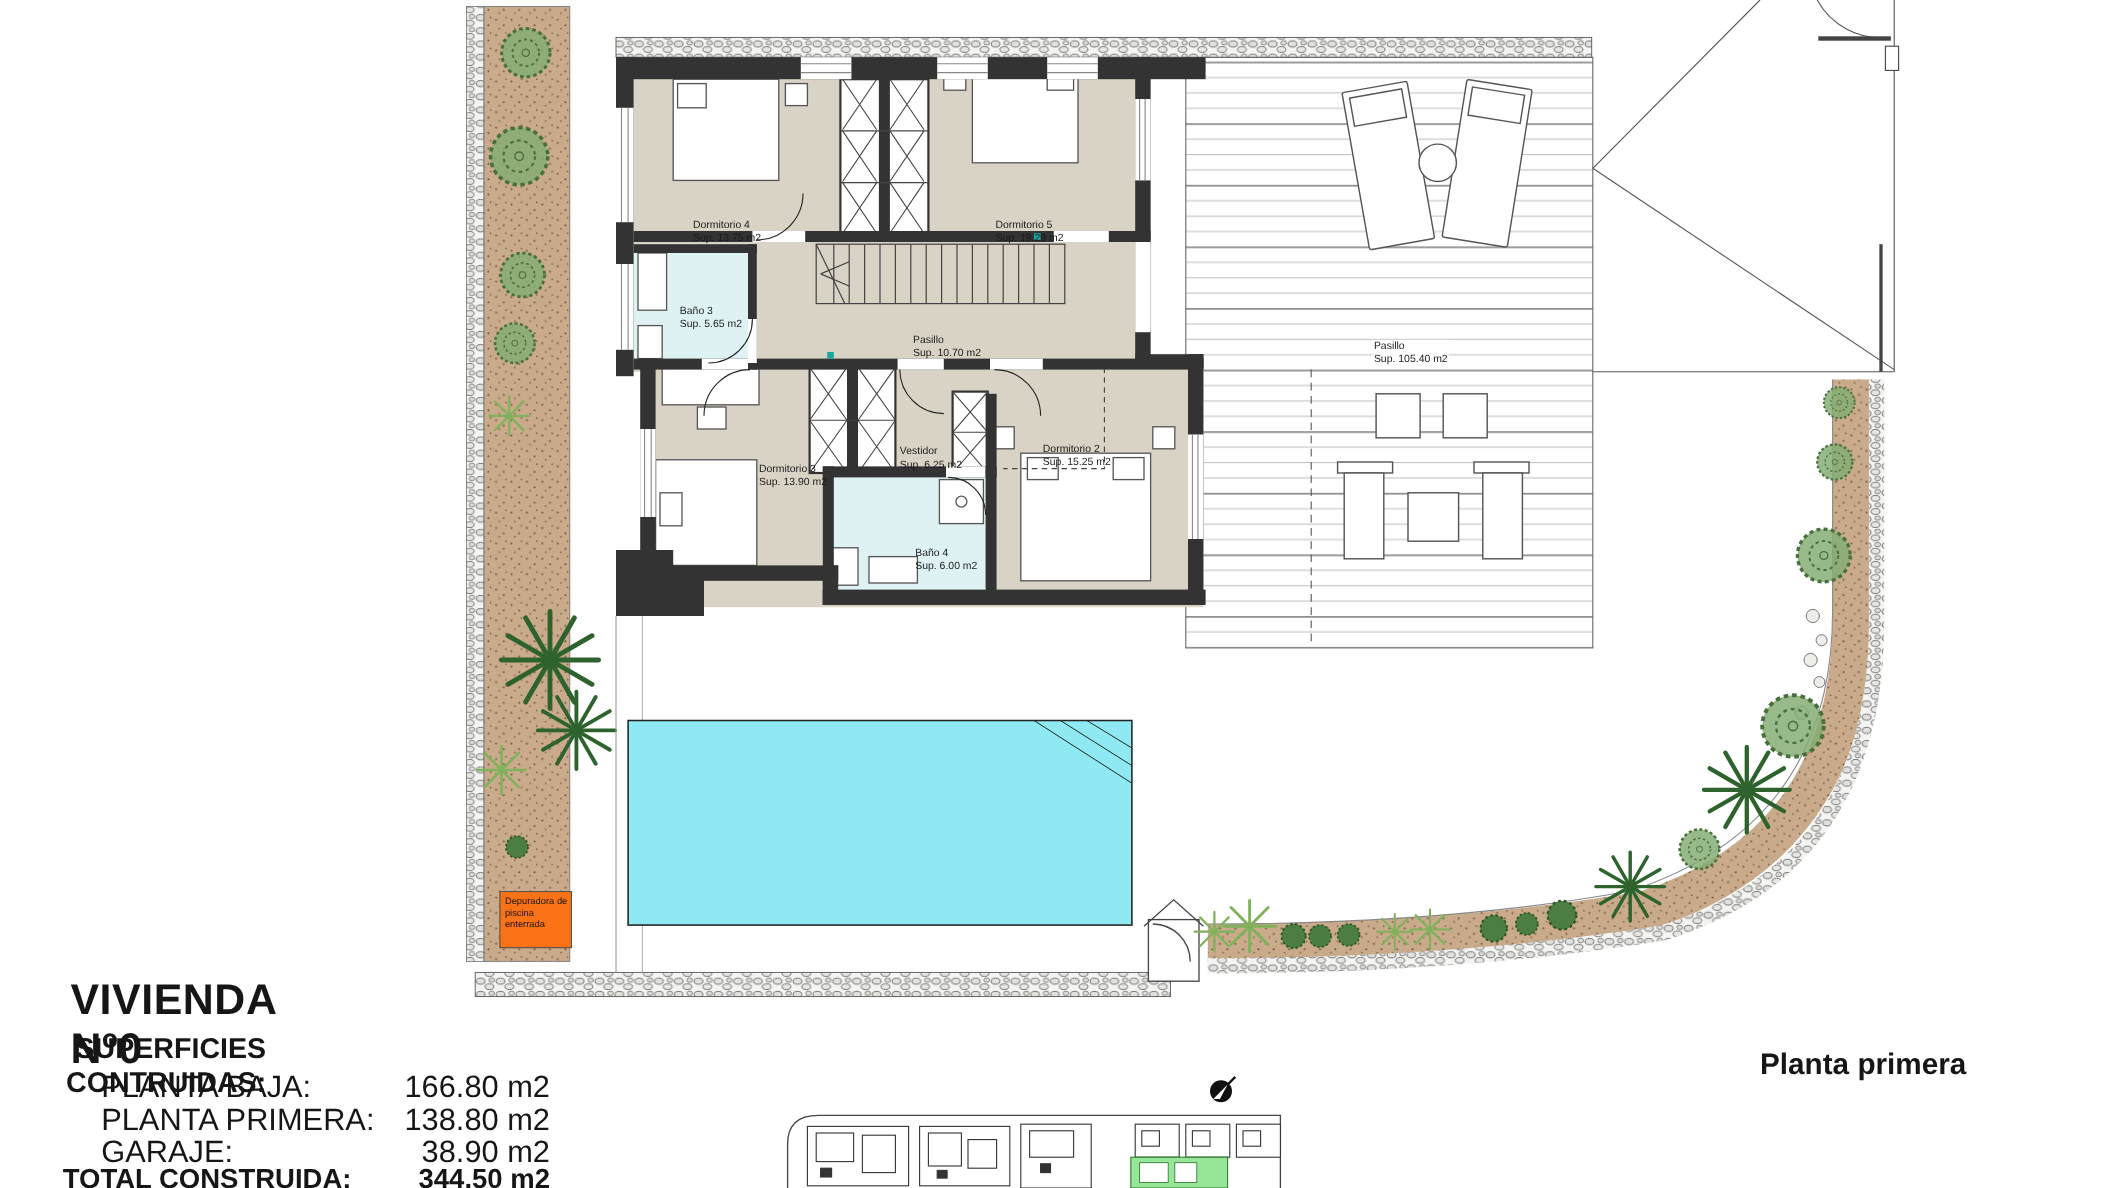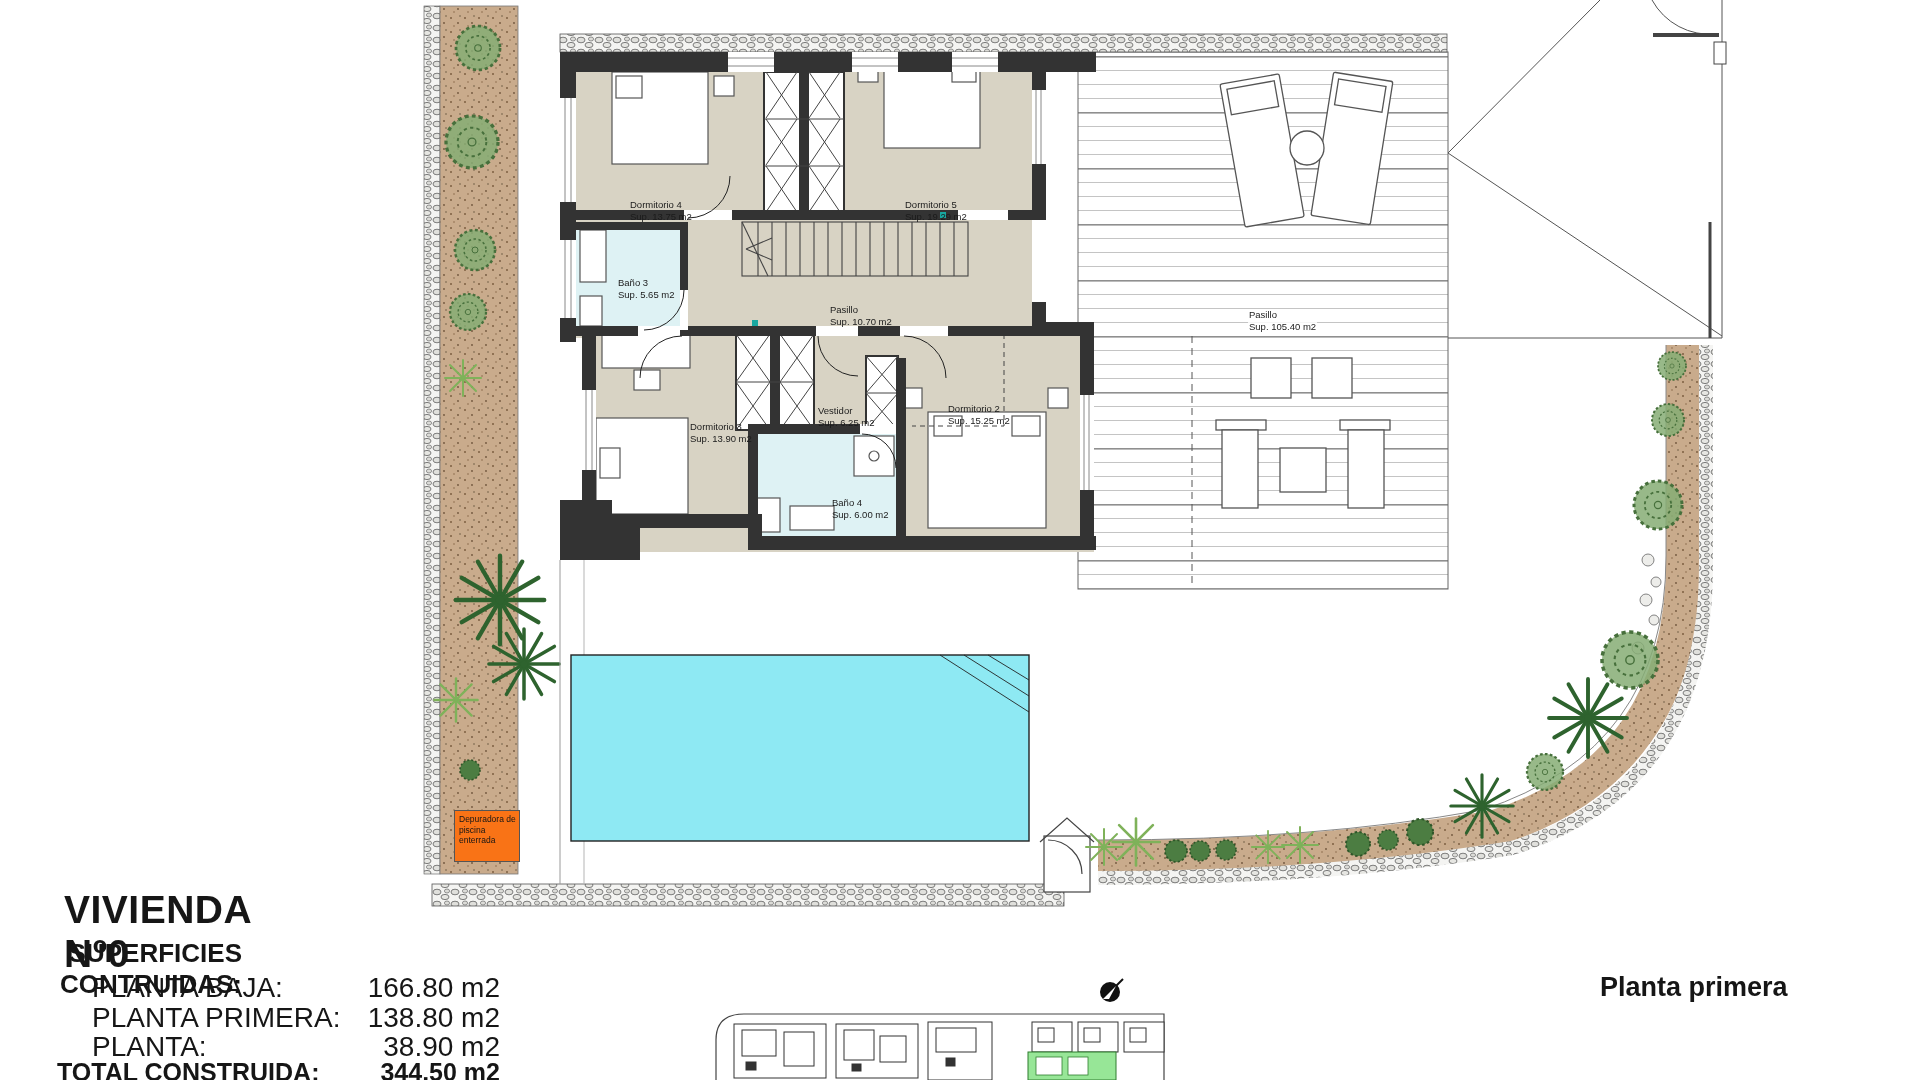--- a/index.html
+++ b/index.html
@@ -11,21 +11,21 @@
   .rl.halo span{background:rgba(255,255,255,0.85);padding:0 1px;}
   .note-box{position:absolute;left:454px;top:810px;width:66px;height:52px;background:#f97316;
             border:1.5px solid #555;font-size:8.5px;line-height:10.5px;padding:3px 2px 0 4px;box-sizing:border-box;}
   .title-block{position:absolute;left:0;top:0;}
   .tb-title{position:absolute;left:64px;top:888px;font-size:39px;font-weight:bold;letter-spacing:.5px;}
   .tb-sub{position:absolute;left:60px;top:938px;font-size:26px;font-weight:bold;text-align:right;}
   .tb-row{position:absolute;left:92px;width:408px;display:flex;justify-content:space-between;font-size:28px;}
   .tb-row .v{text-align:right;}
   .tb-total{position:absolute;left:57px;width:443px;display:flex;justify-content:space-between;
             font-size:25px;font-weight:bold;}
-  .plan-label{position:absolute;left:1600px;top:952px;width:230px;font-size:27px;font-weight:bold;margin-top:20px;}
+  .plan-label{position:absolute;left:1600px;top:952px;width:230px;font-size:27px;font-weight:bold;}
 </style>
 </head>
 <body>
 
 <div class="canvas">
 
 <svg width="1920" height="1080" viewBox="0 0 1920 1080">
   <defs>
     <pattern id="speckle" width="14" height="14" patternUnits="userSpaceOnUse">
       <rect width="14" height="14" fill="#c9ab8c"></rect>
@@ -360,21 +360,21 @@
   <div class="tb-sub">SUPERFICIES CONTRUIDAS:</div>
   <div class="tb-row" style="top:972px">
     <span>PLANTA BAJA:</span>
         <span class="v">166.80 m2</span>
   </div>
   <div class="tb-row" style="top:1002px">
     <span>PLANTA PRIMERA:</span>
         <span class="v">138.80 m2</span>
   </div>
   <div class="tb-row" style="top:1031px">
-    <span>PLANTA:</span>
+    <span>GARAJE:</span>
         <span class="v">38.90 m2</span>
   </div>
   <div class="tb-total" style="top:1058px">
     <span>TOTAL CONSTRUIDA:</span>
         <span class="v">344.50 m2</span>
   </div>
 </div>
 
 <div class="plan-label">Planta primera</div>
 

